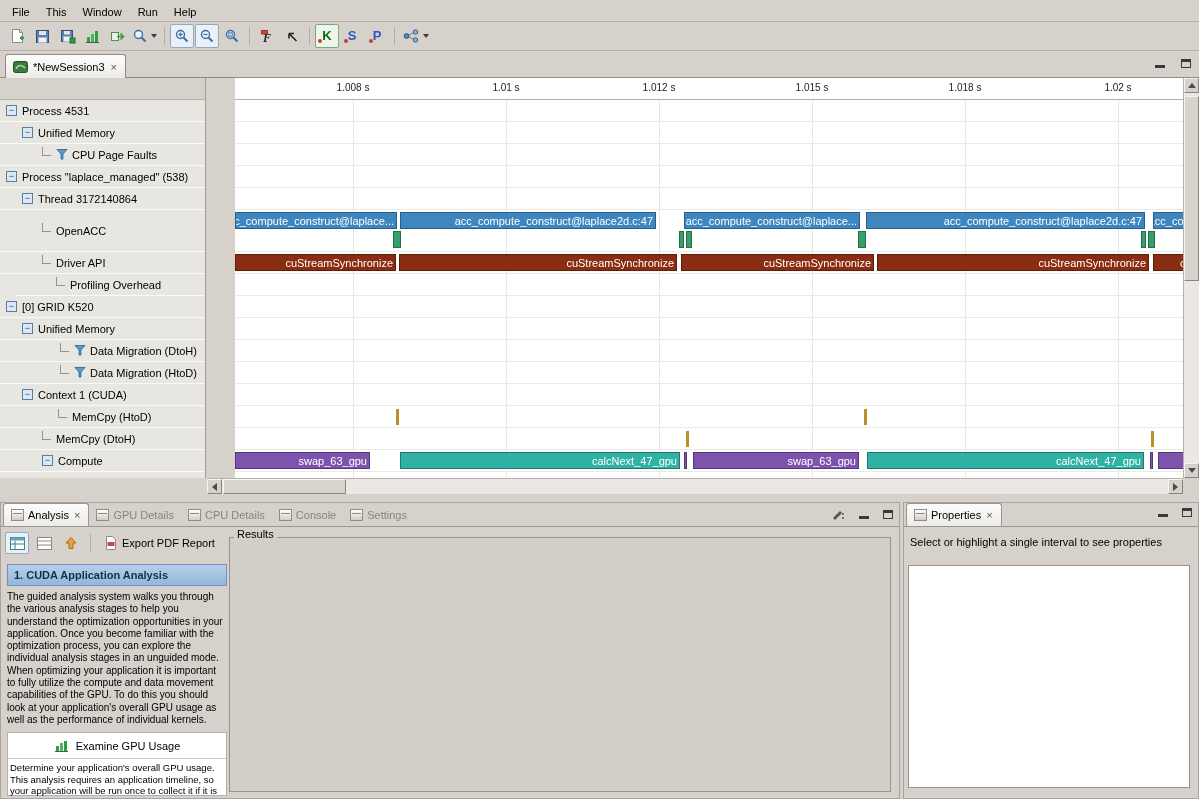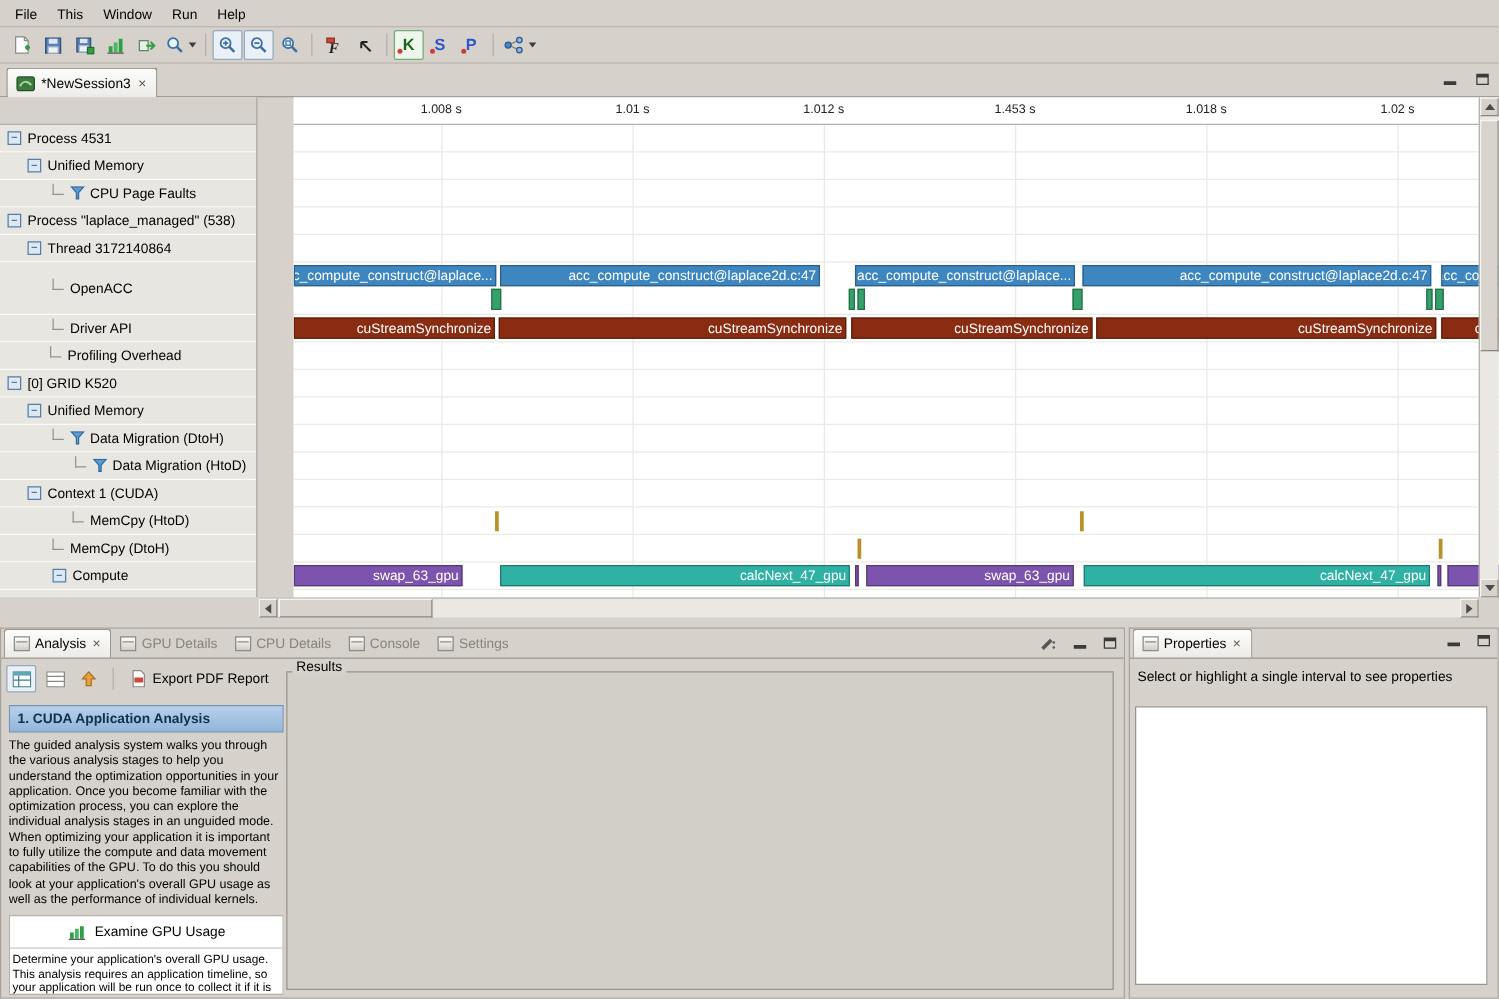--- a/index.html
+++ b/index.html
@@ -291,33 +291,33 @@
             <span class="tree-label">Thread 3172140864</span>
           </div>
           <div class="tree-row" style="height: 42px; padding-left: 42px;">
             <span class="connector"></span>
             <span class="tree-label">OpenACC</span>
           </div>
           <div class="tree-row" style="height: 22px; padding-left: 42px;">
             <span class="connector"></span>
             <span class="tree-label">Driver API</span>
           </div>
-          <div class="tree-row" style="height: 22px; padding-left: 40px;">
+          <div class="tree-row" style="height: 22px; padding-left: 40px; margin-left: 16px;">
             <span class="connector"></span>
             <span class="tree-label">Profiling Overhead</span>
           </div>
           <div class="tree-row" style="height: 22px; padding-left: 6px;">
             <span class="expander">−</span>
             <span class="tree-label">[0] GRID K520</span>
           </div>
           <div class="tree-row" style="height: 22px; padding-left: 22px;">
             <span class="expander">−</span>
             <span class="tree-label">Unified Memory</span>
           </div>
-          <div class="tree-row" style="height: 22px; padding-left: 42px; align-items: center;">
+          <div class="tree-row" style="height: 22px; padding-left: 60px; align-items: center;">
             <span class="connector"></span>
             <span class="funnel">
               <svg width="12" height="11" viewBox="0 0 12 12">
                 <polygon points="0.5,0.5 11.5,0.5 7,5.5 7,11 5,11 5,5.5" fill="#5b9bd5" stroke="#31689b"></polygon>
               </svg>
             </span>
             <span class="tree-label">Data Migration (DtoH)</span>
           </div>
           <div class="tree-row" style="height: 22px; padding-left: 60px;">
             <span class="connector"></span>
@@ -344,21 +344,21 @@
             <span class="expander">−</span>
             <span class="tree-label">Compute</span>
           </div>
         </div>
     </div>
     <div class="chart-panel">
       <div class="ruler" id="ruler">
           <span class="tick-label" style="left: 118px;">1.008 s</span>
           <span class="tick-label" style="left: 271px;">1.01 s</span>
           <span class="tick-label" style="left: 424px;">1.012 s</span>
-          <span class="tick-label" style="left: 577px;">1.453 s</span>
+          <span class="tick-label" style="left: 577px;">1.015 s</span>
           <span class="tick-label" style="left: 730px;">1.018 s</span>
           <span class="tick-label" style="left: 883px;">1.02 s</span>
         </div>
       <div class="chart-rows" id="chart-rows">
           <div class="gridline" style="left: 118px;"></div>
           <div class="gridline" style="left: 271px;"></div>
           <div class="gridline" style="left: 424px;"></div>
           <div class="gridline" style="left: 577px;"></div>
           <div class="gridline" style="left: 730px;"></div>
           <div class="gridline" style="left: 883px;"></div>

